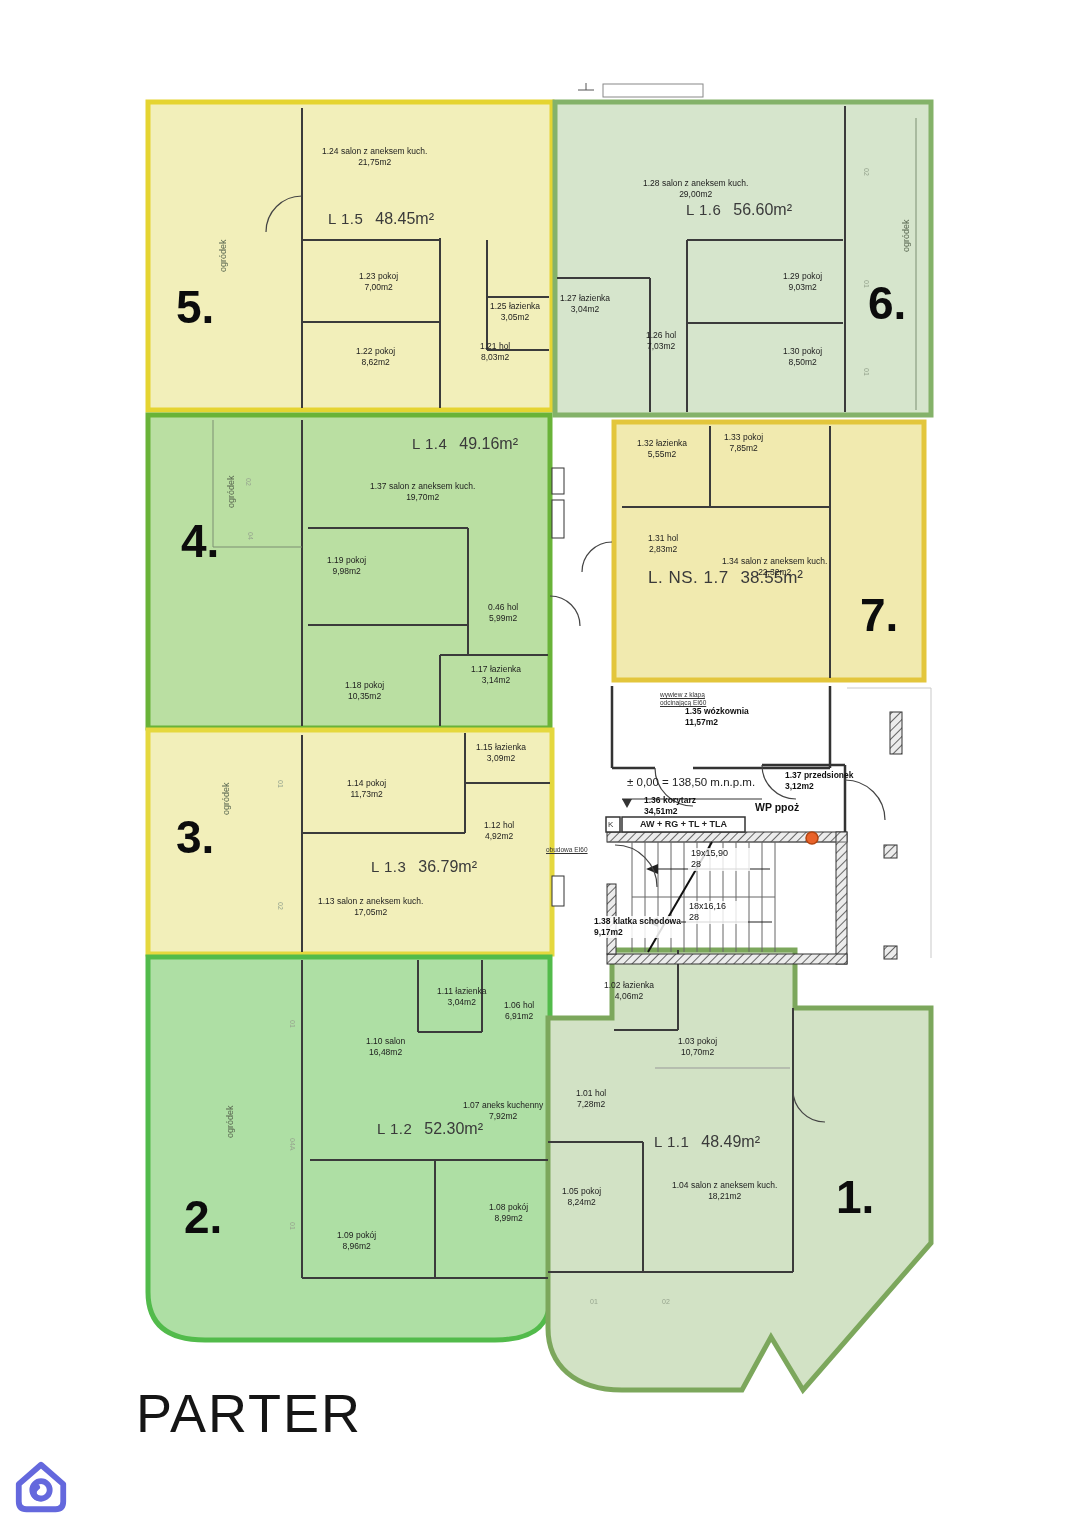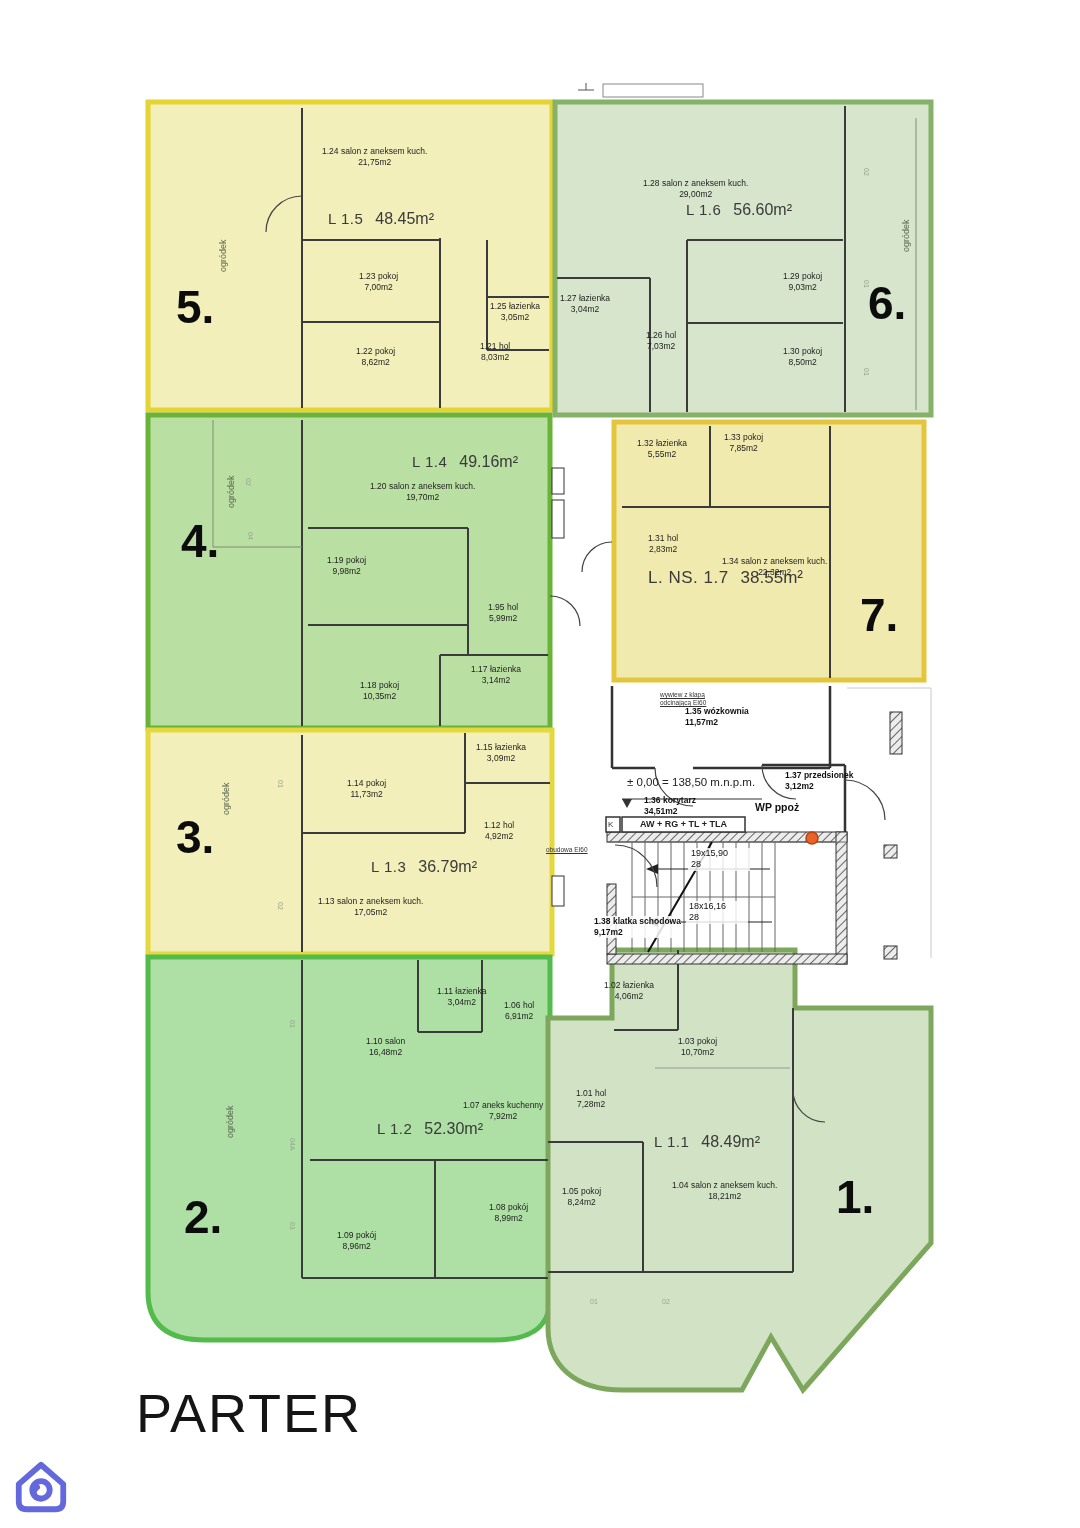--- a/index.html
+++ b/index.html
@@ -154,38 +154,38 @@
 <div class="room" style="left:783px;top:271px">
     <span>1.29 pokoj</span>
     <span>9,03m2</span>
   </div>
 <div class="room" style="left:783px;top:346px">
     <span>1.30 pokoj</span>
     <span>8,50m2</span>
   </div>
 
 <div class="aptnum" style="left:181px;top:514px">4.</div>
-<div class="unit" style="left:412px;top:453px">
+<div class="unit" style="left:412px;top:435px">
   <span class="u">L 1.4</span>
   <span class="a">49.16m²</span>
 </div>
 <div class="garden" style="left:226px;top:508px">ogródek</div>
 <div class="room" style="left:370px;top:481px">
-    <span>1.20 salon z aneksem kuch.</span>
+    <span>1.37 salon z aneksem kuch.</span>
     <span>19,70m2</span>
   </div>
 <div class="room" style="left:327px;top:555px">
     <span>1.19 pokoj</span>
     <span>9,98m2</span>
   </div>
 <div class="room" style="left:488px;top:602px">
-    <span>1.95 hol</span>
+    <span>0.46 hol</span>
     <span>5,99m2</span>
   </div>
-<div class="room" style="left:360px;top:680px">
+<div class="room" style="left:345px;top:680px">
     <span>1.18 pokoj</span>
     <span>10,35m2</span>
   </div>
 <div class="room" style="left:471px;top:664px">
     <span>1.17 łazienka</span>
     <span>3,14m2</span>
   </div>
 
 <div class="aptnum" style="left:860px;top:588px">7.</div>
 <div class="unit" style="left:648px;top:568px">

